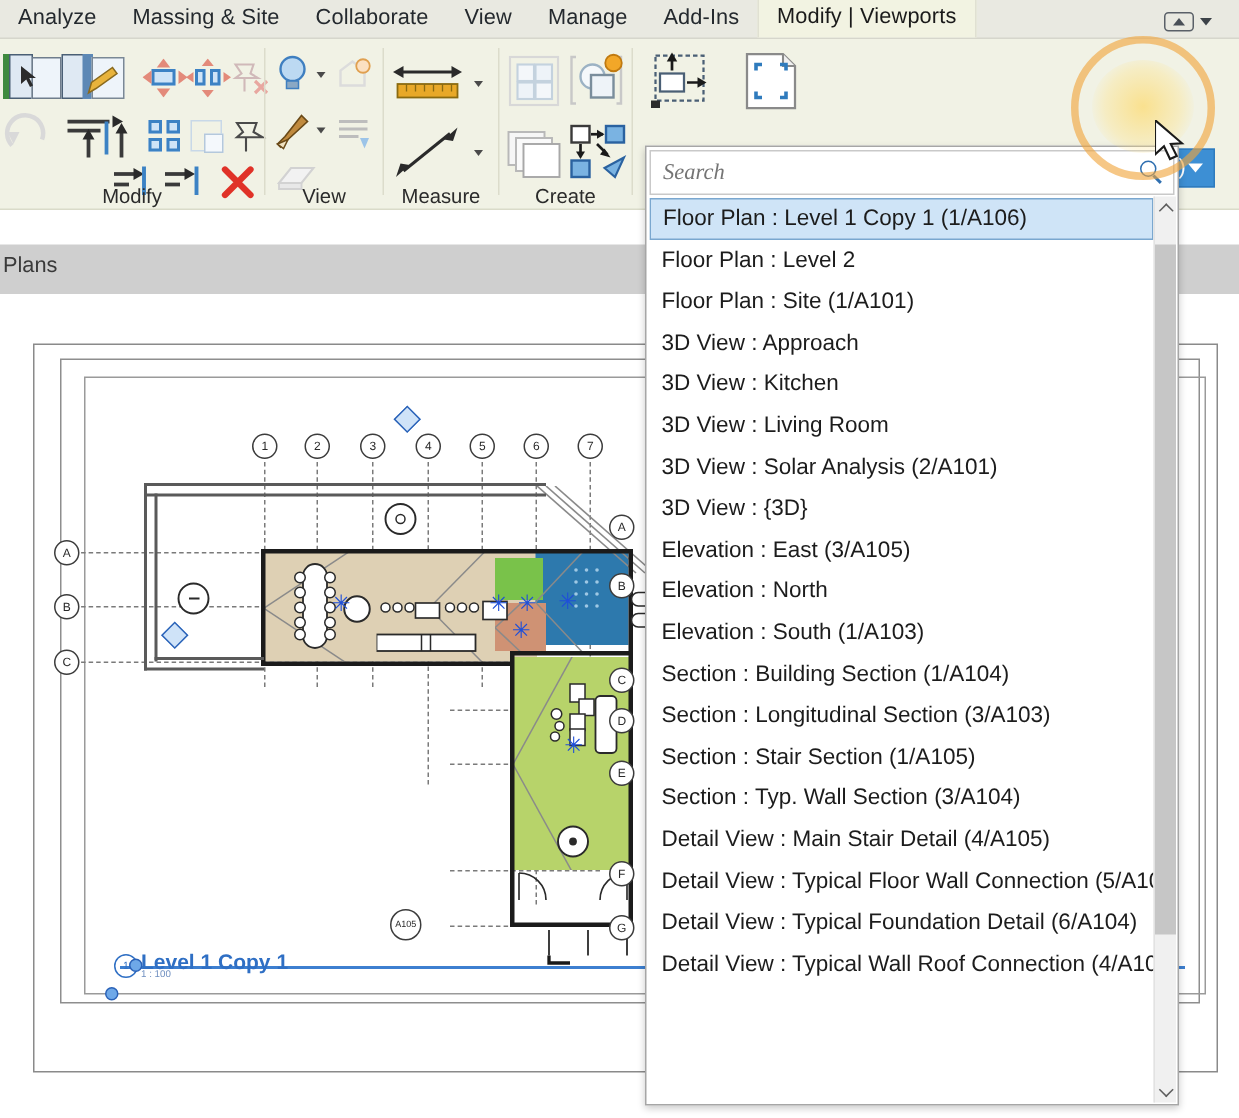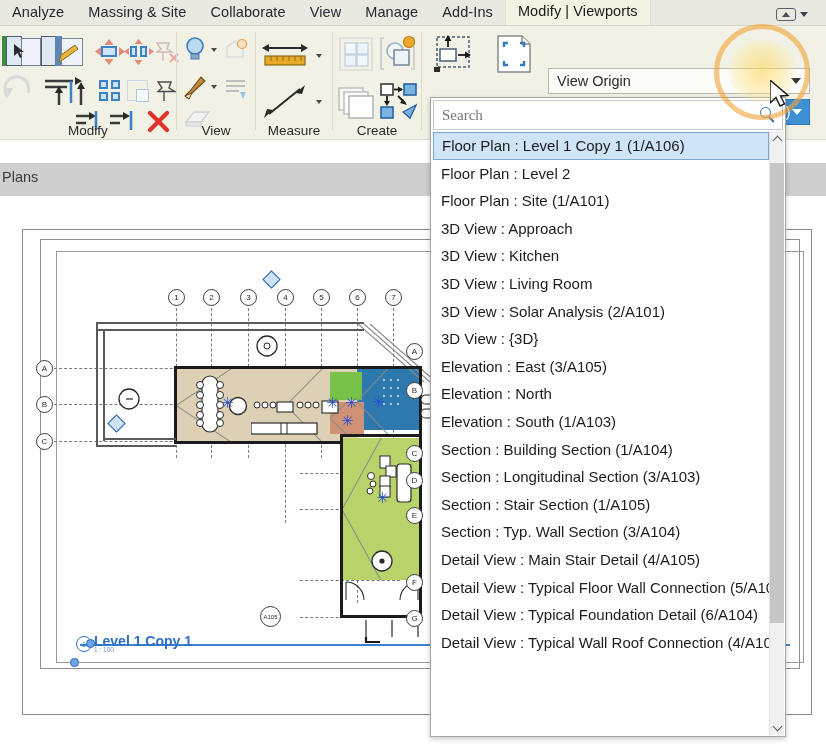--- a/index.html
+++ b/index.html
@@ -83,21 +83,21 @@
     box-shadow: 0 2px 5px rgba(0,0,0,.22);
     z-index: 40;
   }
   .search-row {
     height: 30px; margin: 2px 2px 0 2px;
     border: 1px solid #c9c9c9; background: #fff;
     display: flex; align-items: center; padding: 0 6px 0 8px;
   }
   .search-in {
     flex:1 1 auto; border: none; outline: none; background: transparent;
-    font-family: "Liberation Serif", serif; 
+    font-family: "Liberation Serif", serif; font-style: italic;
     font-size: 15px; color: #6c6c6c;
   }
   .mag { width:16px; height:16px; position:relative; flex:0 0 auto; }
   .mag .ring { position:absolute; left:0; top:0; width:11px;height:11px;border:1.8px solid #2f6fb0;border-radius:50%; }
   .mag .hdl { position:absolute; left:9px; top:9px; width:7px;height:1.8px;background:#2f6fb0; transform:rotate(45deg); transform-origin:left center; }
   .list {
     position: absolute; left: 2px; top: 34px; right: 16px; bottom: 2px;
     overflow: hidden;
   }
   .li {
@@ -507,24 +507,20 @@
                   <path d="M26,31 L30,31 L30,27"></path>
               </g>
             </svg>
           </span>
         </div>
       </div>
       <div style="position:absolute;bottom:16px;width:100%;text-align:center;font-size:14.5px;color:#2b2b2b;">Activate</div>
       <div style="position:absolute;bottom:1px;width:100%;text-align:center;font-size:13px;color:#2b2b2b;">Vi</div>
     </div>
 
-    <div class="combo-origin">
-      <span class="cv">View Origin</span>
-      <span class="tri-dn"></span>
-    </div>
     <div class="combo-view">
       <span class="cv">Floor Plan : Level 1 Copy 1 (1/A106)</span>
       <span class="tri-dn w"></span>
     </div>
   </div>
 
   <div class="dropdown">
     <div class="search-row">
       <input class="search-in" type="text" placeholder="Search" style="">
       <span class="mag">

